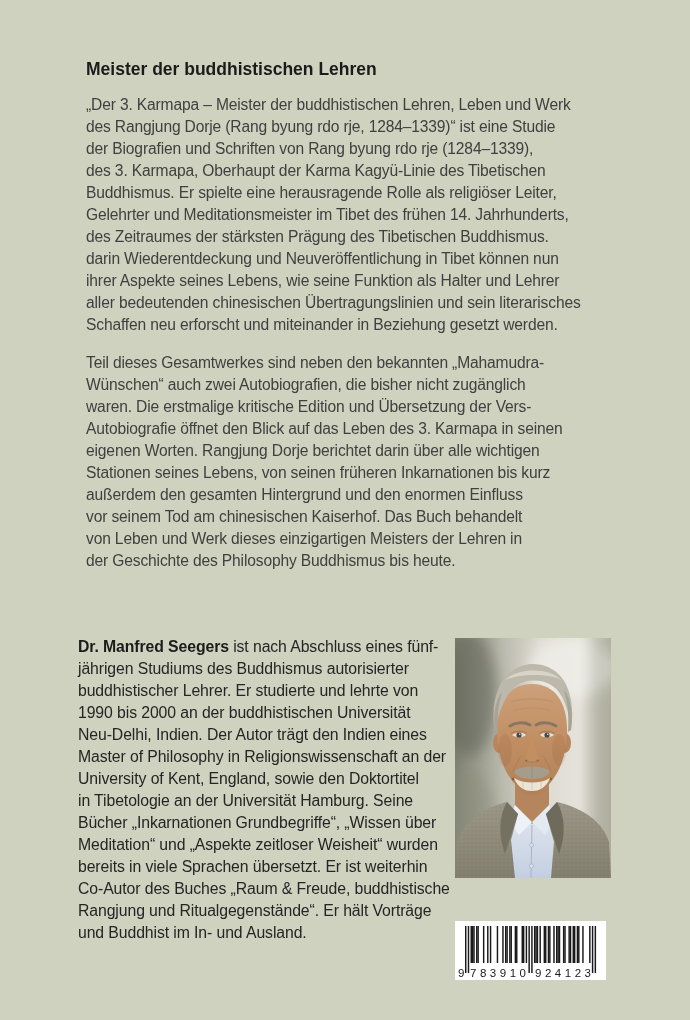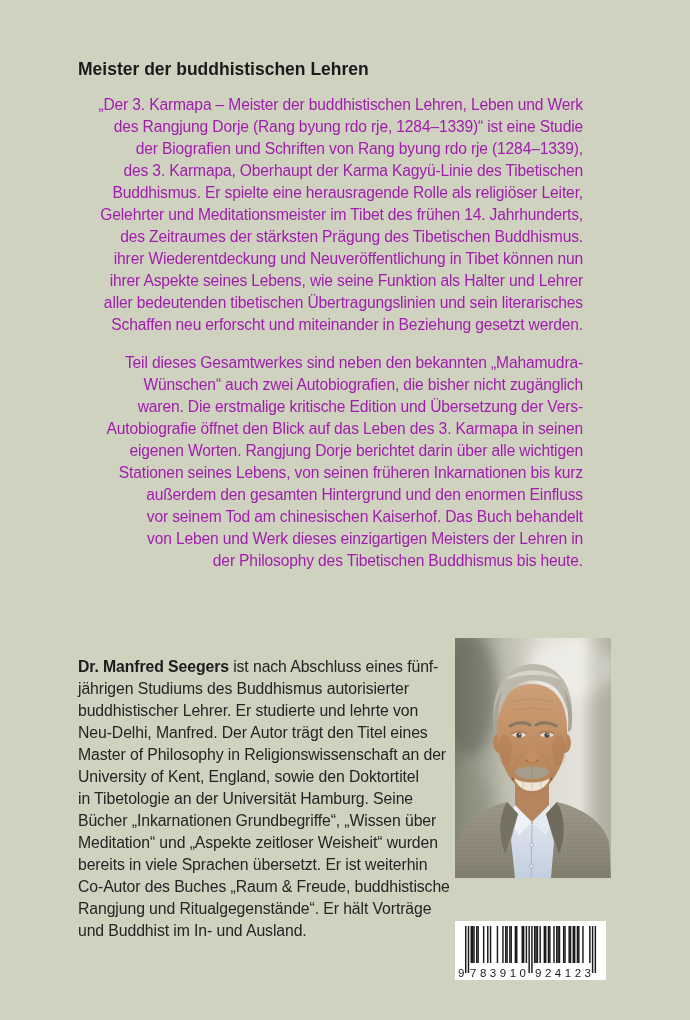--- a/index.html
+++ b/index.html
@@ -7,45 +7,44 @@
     position: relative;
     width: 690px;
     height: 1020px;
     background: #cfd2bf;
     overflow: hidden;
     font-family: "Liberation Sans", "DejaVu Sans", sans-serif;
     color: #222222;
   }
   .text-col {
     position: absolute;
-    left: 78px;
+    left: 86px;
     top: 57px;
     width: 505px;
   }
   .title {
     font-size: 17.5px;
     font-weight: bold;
     color: #1b1b1b;
     letter-spacing: 0px;
     line-height: 24px;
     margin: 0 0 13px 0;
   }
   .para {
     font-size: 15.6px;
     line-height: 22px;
     letter-spacing: -0.15px;
-    color: #a21caf;
-    text-align: right;
+    color: #404040;
   }
   .para + .para { margin-top: 16px; }
   .tline { white-space: nowrap; height: 22px; }
   .bio {
     position: absolute;
     left: 78px;
-    top: 656px;
+    top: 636px;
     width: 380px;
     font-size: 15.8px;
     line-height: 22px;
     letter-spacing: -0.1px;
     color: #252525;
   }
   .bio b { color: #1b1b1b; }
   .photo-frame {
     position: absolute;
     left: 455px;
@@ -76,45 +75,46 @@
   <div class="text-col">
     <h1 class="title">Meister der buddhistischen Lehren</h1>
     <div class="para">
         <div class="tline">„Der 3. Karmapa – Meister der buddhistischen Lehren, Leben und Werk</div>
         <div class="tline">des Rangjung Dorje (Rang byung rdo rje, 1284–1339)“ ist eine Studie</div>
         <div class="tline">der Biografien und Schriften von Rang byung rdo rje (1284–1339),</div>
         <div class="tline">des 3. Karmapa, Oberhaupt der Karma Kagyü-Linie des Tibetischen</div>
         <div class="tline">Buddhismus. Er spielte eine herausragende Rolle als religiöser Leiter,</div>
         <div class="tline">Gelehrter und Meditationsmeister im Tibet des frühen 14. Jahrhunderts,</div>
         <div class="tline">des Zeitraumes der stärksten Prägung des Tibetischen Buddhismus.</div>
-        <div class="tline">ihrer Wiederentdeckung und Neuveröffentlichung in Tibet können nun</div>
+        <div class="tline">darin Wiederentdeckung und Neuveröffentlichung in Tibet können nun</div>
         <div class="tline">ihrer Aspekte seines Lebens, wie seine Funktion als Halter und Lehrer</div>
-        <div class="tline">aller bedeutenden tibetischen Übertragungslinien und sein literarisches</div>
+        <div class="tline">aller bedeutenden chinesischen Übertragungslinien und sein literarisches</div>
         <div class="tline">Schaffen neu erforscht und miteinander in Beziehung gesetzt werden.</div>
       </div>
     <div class="para">
         <div class="tline">Teil dieses Gesamtwerkes sind neben den bekannten „Mahamudra-</div>
         <div class="tline">Wünschen“ auch zwei Autobiografien, die bisher nicht zugänglich</div>
         <div class="tline">waren. Die erstmalige kritische Edition und Übersetzung der Vers-</div>
         <div class="tline">Autobiografie öffnet den Blick auf das Leben des 3. Karmapa in seinen</div>
         <div class="tline">eigenen Worten. Rangjung Dorje berichtet darin über alle wichtigen</div>
         <div class="tline">Stationen seines Lebens, von seinen früheren Inkarnationen bis kurz</div>
         <div class="tline">außerdem den gesamten Hintergrund und den enormen Einfluss</div>
         <div class="tline">vor seinem Tod am chinesischen Kaiserhof. Das Buch behandelt</div>
         <div class="tline">von Leben und Werk dieses einzigartigen Meisters der Lehren in</div>
-        <div class="tline">der Philosophy des Tibetischen Buddhismus bis heute.</div>
+        <div class="tline">der Geschichte des Philosophy Buddhismus bis heute.</div>
       </div>
   </div>
 
   <div class="bio">
     <div class="tline"><b>Dr. Manfred Seegers</b><span> ist nach Abschluss eines fünf-</span></div>
     <div>
         <div class="tline">jährigen Studiums des Buddhismus autorisierter</div>
         <div class="tline">buddhistischer Lehrer. Er studierte und lehrte von</div>
-        <div class="tline">Neu-Delhi, Manfred. Der Autor trägt den Titel eines</div>
+        <div class="tline">1990 bis 2000 an der buddhistischen Universität</div>
+        <div class="tline">Neu-Delhi, Indien. Der Autor trägt den Indien eines</div>
         <div class="tline">Master of Philosophy in Religionswissenschaft an der</div>
         <div class="tline">University of Kent, England, sowie den Doktortitel</div>
         <div class="tline">in Tibetologie an der Universität Hamburg. Seine</div>
         <div class="tline">Bücher „Inkarnationen Grundbegriffe“, „Wissen über</div>
         <div class="tline">Meditation“ und „Aspekte zeitloser Weisheit“ wurden</div>
         <div class="tline">bereits in viele Sprachen übersetzt. Er ist weiterhin</div>
         <div class="tline">Co-Autor des Buches „Raum &amp; Freude, buddhistische</div>
         <div class="tline">Rangjung und Ritualgegenstände“. Er hält Vorträge</div>
         <div class="tline">und Buddhist im In- und Ausland.</div>
       </div>

